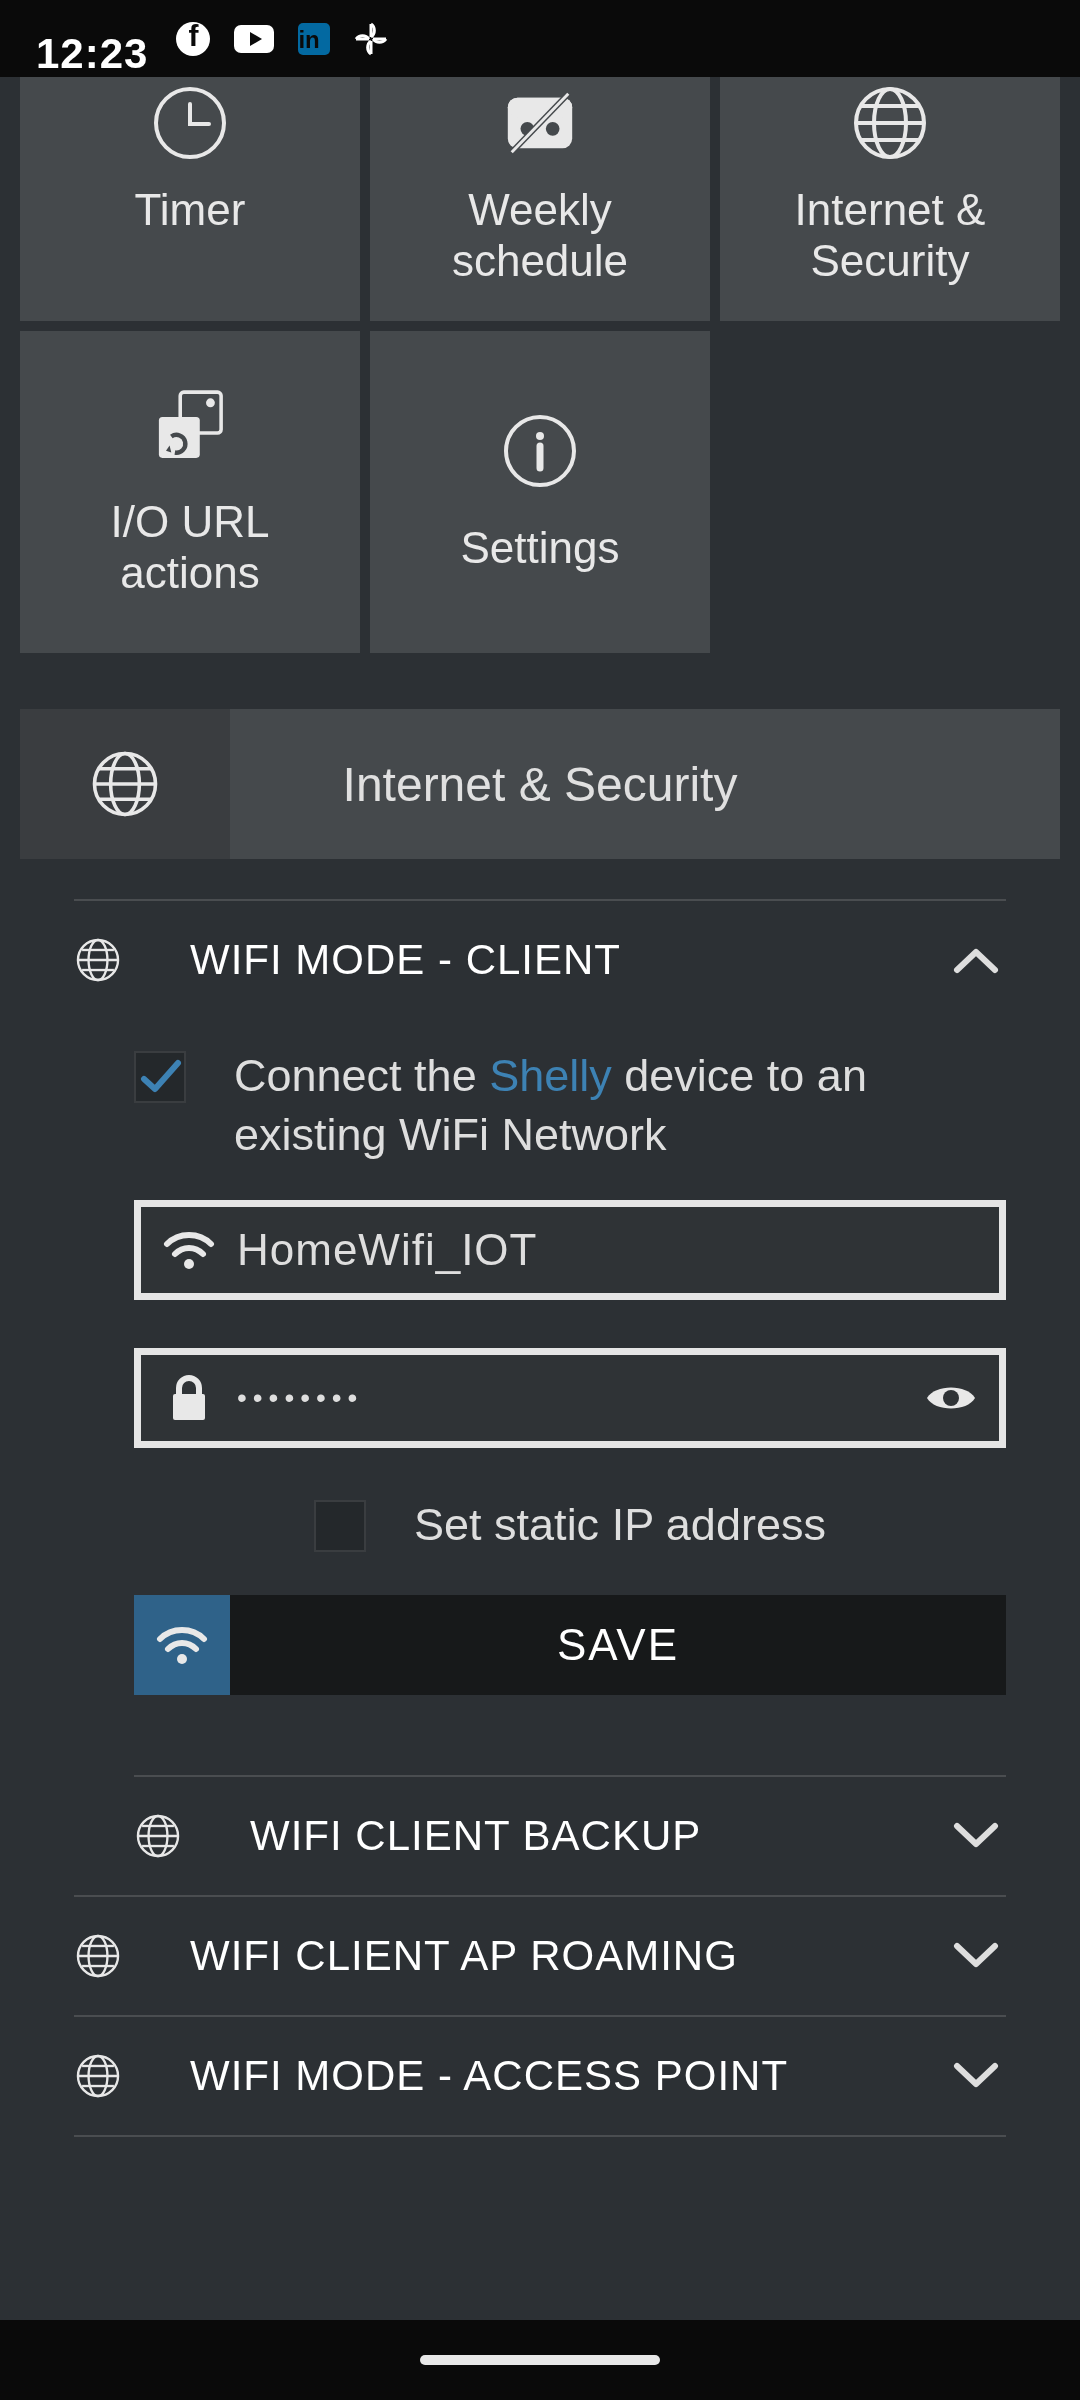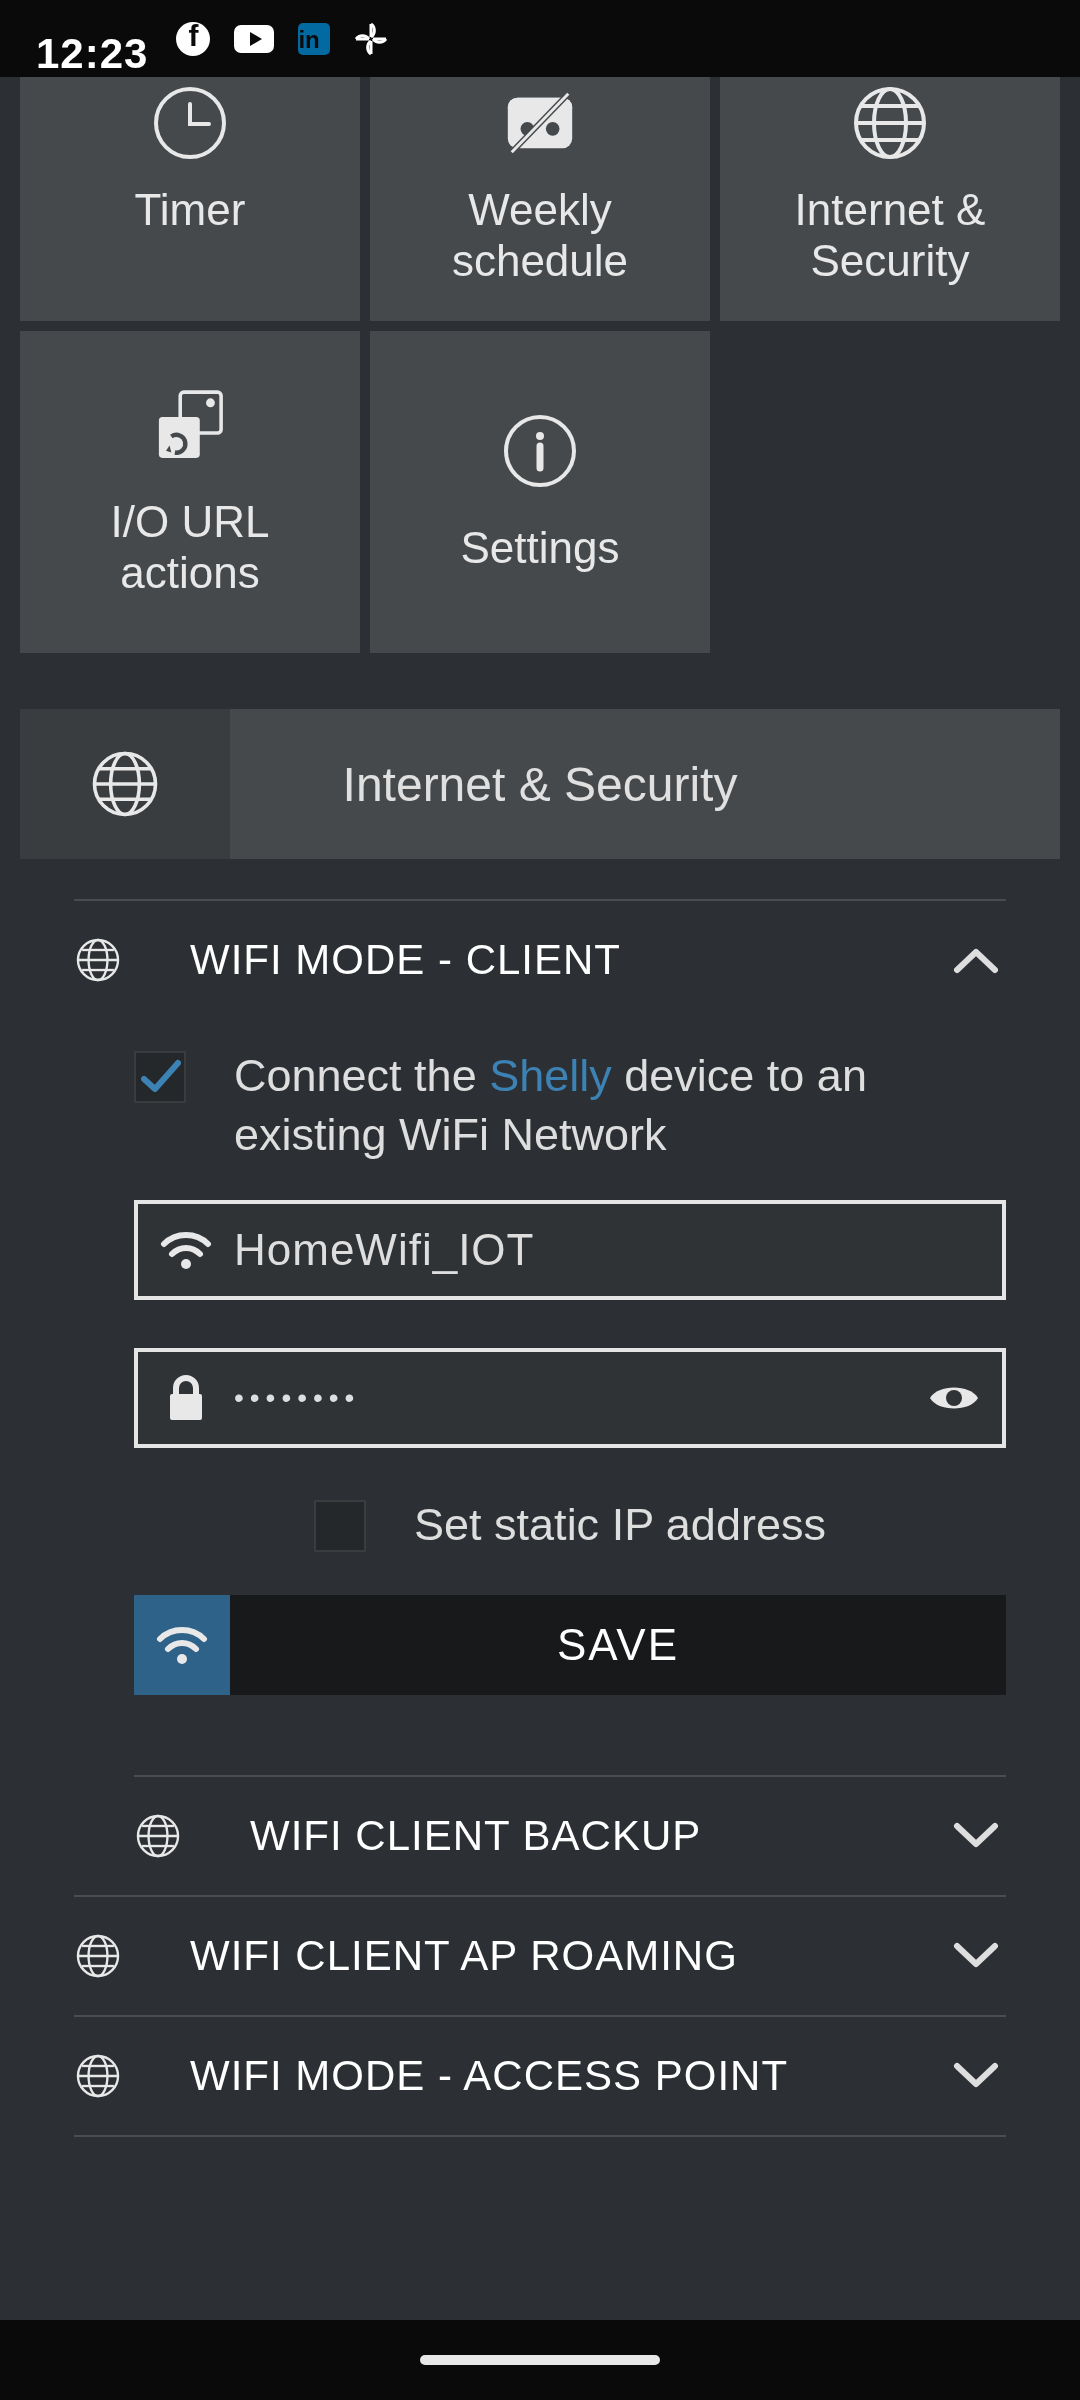--- a/index.html
+++ b/index.html
@@ -46,21 +46,21 @@
   .row-chev{ width:60px; display:flex; justify-content:center;}
   
   
   .panel{ padding: 28px 0 80px 60px;}
   .chk-row{ display:flex; align-items:flex-start; gap:48px; margin-bottom:36px;}
   .chk{ width:52px; height:52px; border:2px solid #3a3d40; background:#24282b; display:flex; align-items:center; justify-content:center; flex-shrink:0; margin-top:4px; cursor:pointer;}
   .chk svg{display:block;}
   .chk-label{ font-size:45px; color:#dedede; line-height:1.3;}
   .chk-label .brand{ color:#3d82b4;}
   
-  .input-wrap{ height:100px; border:4px solid #e5e5e5; background:#2f3336; display:flex; align-items:center; margin-bottom:48px;}
+  .input-wrap{ height:100px; border:7px solid #e5e5e5; background:#2f3336; display:flex; align-items:center; margin-bottom:48px;}
   .input-icon{ width:96px; display:flex; align-items:center; justify-content:center;}
   .input-field{ flex:1; background:transparent; border:none; outline:none; color:#dedede; font-size:44px; font-family:inherit; letter-spacing:1px; padding-right:20px;}
   .input-field[type=password]{ letter-spacing:6px; font-size:28px;}
   .input-eye{ width:96px; display:flex; align-items:center; justify-content:center; cursor:pointer;}
   
   .save-btn{ height:100px; display:flex; align-items:stretch; background:#17191a; cursor:pointer; margin-top:4px;}
   .save-btn-icon{ width:96px; background:#2f6289; display:flex; align-items:center; justify-content:center;}
   .save-btn-label{ flex:1; display:flex; align-items:center; justify-content:center; color:#ffffff; font-size:44px; letter-spacing:2px;}
   
   .row + .sep-thin, .sep-thin{ height:2px; background:#4a4d50;}

